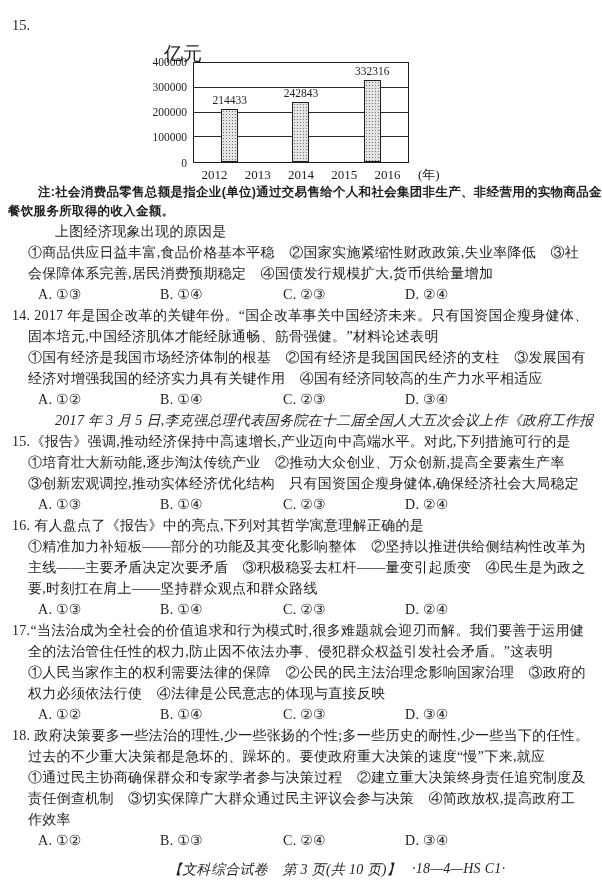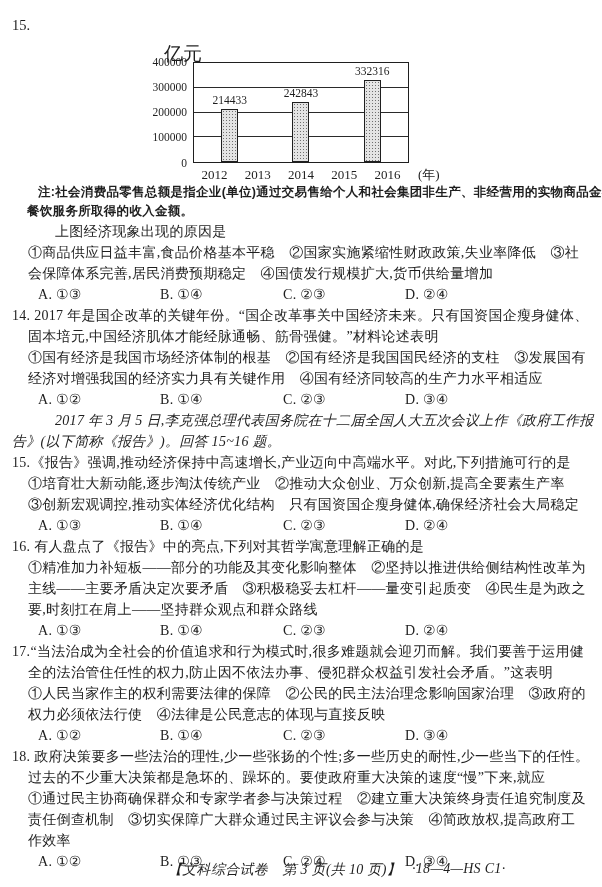--- a/index.html
+++ b/index.html
@@ -29,21 +29,21 @@
   .ytick{position:absolute;right:3px;transform:translateY(50%);
          font-size:11.5px;line-height:1;}
   .xlabels{position:absolute;left:43px;top:128px;width:216px;display:flex;}
   .xlab{flex:1;text-align:center;font-size:13px;line-height:1;}
   .xsuffix{position:absolute;left:268px;top:128px;font-size:13px;line-height:1;}
   
   .textblock{position:absolute;top:183px;left:0;width:602px;}
   .nline{font-size:12.5px;font-weight:bold;line-height:19px;white-space:nowrap;
          font-family:"Liberation Sans","DejaVu Sans",sans-serif;letter-spacing:.3px;}
   .nline.first{padding-left:38px;}
-  .nline.rest{padding-left:27px;font-family:Liberation Serif, serif;}
+  .nline.rest{padding-left:8px;font-family:Liberation Serif, serif;}
   .line{font-size:14px;line-height:21px;white-space:nowrap;letter-spacing:.3px;}
   .num{padding-left:12px;}
   .cont{padding-left:28px;}
   .indent{padding-left:55px;}
   .kai{font-style:italic;}
   .ansrow{display:flex;padding-left:38px;font-size:14px;line-height:21px;letter-spacing:.3px;}
   .ansrow span:nth-child(1){width:122px;}
   .ansrow span:nth-child(2){width:123px;}
   .ansrow span:nth-child(3){width:122px;}
   
@@ -114,21 +114,20 @@
   <div class="line cont">①国有经济是我国市场经济体制的根基　②国有经济是我国国民经济的支柱　③发展国有</div>
   <div class="line cont">经济对增强我国的经济实力具有关键作用　④国有经济同较高的生产力水平相适应</div>
   <div class="ansrow">
     <span>A. ①②</span>
     <span>B. ①④</span>
     <span>C. ②③</span>
     <span>D. ③④</span>
   </div>
 
   <div class="line indent kai">2017 年 3 月 5 日,李克强总理代表国务院在十二届全国人大五次会议上作《政府工作报</div>
-  <div class="line num kai">告》(以下简称《报告》)。回答 15~16 题。</div>
 
   <div class="line num">15.《报告》强调,推动经济保持中高速增长,产业迈向中高端水平。对此,下列措施可行的是</div>
   <div class="line cont">①培育壮大新动能,逐步淘汰传统产业　②推动大众创业、万众创新,提高全要素生产率</div>
   <div class="line cont">③创新宏观调控,推动实体经济优化结构　只有国资国企瘦身健体,确保经济社会大局稳定</div>
   <div class="ansrow">
     <span>A. ①③</span>
     <span>B. ①④</span>
     <span>C. ②③</span>
     <span>D. ②④</span>
   </div>

